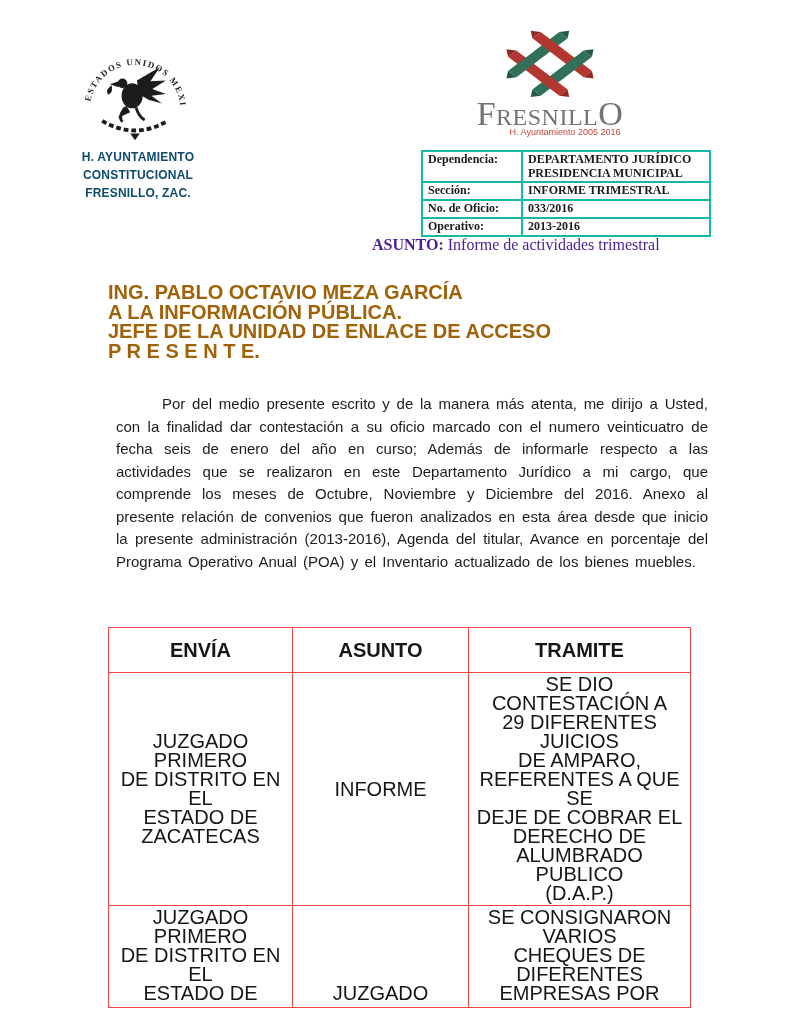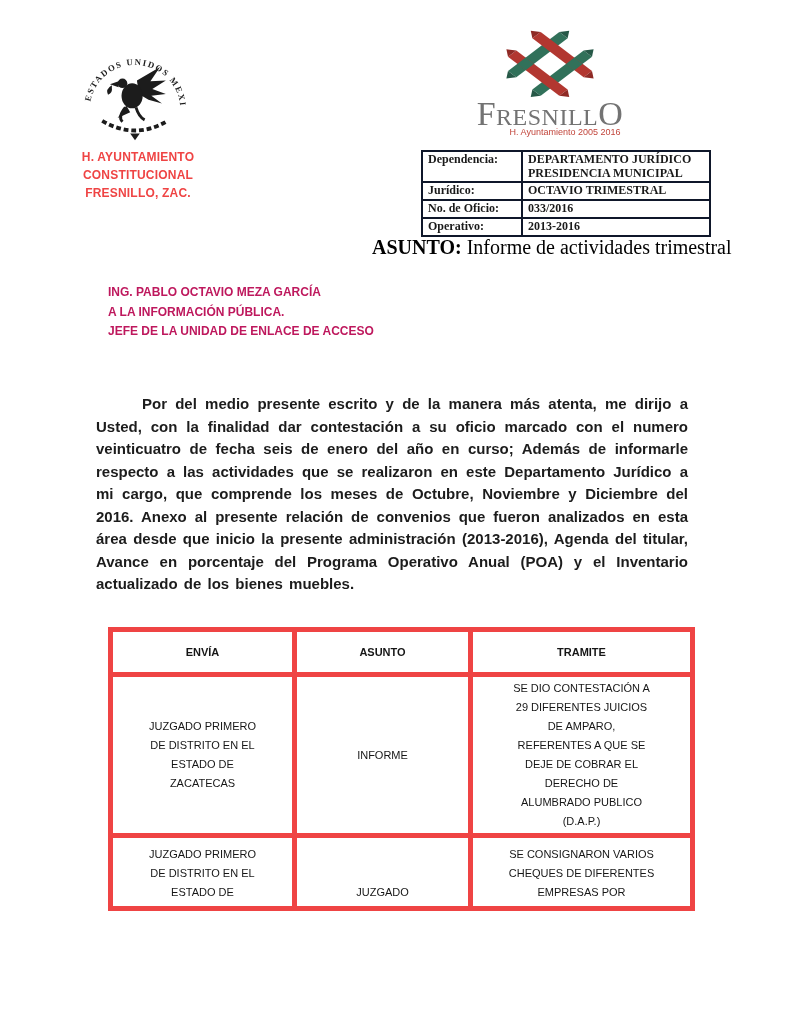--- a/index.html
+++ b/index.html
@@ -14,21 +14,21 @@
     color: #1a1a1a;
     overflow: hidden;
   }
 
   
   .seal-wrap { position: absolute; left: 76px; top: 38px; width: 118px; }
   .seal-svg { display: block; margin: 0 auto; }
   .seal-caption {
     position: absolute; left: 68px; top: 148px; width: 140px;
     text-align: center; font-weight: bold; font-size: 12px; line-height: 18px;
-    color: #ef4444; letter-spacing: 0.2px;
+    color: #0c4a6e; letter-spacing: 0.2px;
   }
 
   
   .logo-wrap { position: absolute; left: 452px; top: 24px; width: 196px; text-align: center; }
   .logo-diamond { display: block; margin: 0 auto; }
   .logo-wordmark {
     font-family: "Liberation Serif", serif;
     font-variant: small-caps;
     font-size: 34px; line-height: 32px;
     color: #737373; letter-spacing: 0.5px;
@@ -39,59 +39,58 @@
     position: relative; left: 15px; margin-top: -3px;
   }
 
   
   .info-table {
     position: absolute; left: 421px; top: 150px; width: 290px;
     border-collapse: collapse;
     font-family: "Liberation Serif", serif;
   }
   .info-table td {
-    border: 2px solid #0f172a;
+    border: 2px solid #14b8a6;
     padding: 0px 5px 1px 5px;
     vertical-align: top;
   }
   .info-label { font-weight: bold; font-size: 12px; width: 100px; }
   .info-value { font-weight: bold; font-size: 12px; white-space: pre-line; line-height: 14px; }
 
   
   .subject {
     position: absolute; left: 372px; top: 236px;
-    font-family: "Liberation Serif", serif; font-size: 20px; color: #000000;
+    font-family: "Liberation Serif", serif; font-size: 16px; color: #4c1d95;
   }
   .subject-label { font-weight: bold; }
 
   
   .addressee {
     position: absolute; left: 108px; top: 283px;
-    font-weight: bold; font-size: 12px; line-height: 19.5px; color: #be185d;
+    font-weight: bold; font-size: 20px; line-height: 19.5px; color: #a16207;
   }
 
   
   .body-par {
-    position: absolute; left: 96px; top: 393px; width: 592px;
+    position: absolute; left: 116px; top: 393px; width: 592px;
     font-size: 15px; line-height: 22.5px;
     text-align: justify; text-indent: 46px;
     color: #1c1c1c;
     word-spacing: 2px;
-    font-weight: bold;
   }
 
   
   .act-table {
     position: absolute; left: 108px; top: 627px; width: 582px;
     border-collapse: collapse; table-layout: fixed;
   }
   .act-table th, .act-table td {
-    border: 5px solid #ef4444;
+    border: 1px solid #ef4444;
     text-align: center;
-    font-size: 11px;
+    font-size: 20px;
     line-height: 19px;
     padding: 2px 6px;
     color: #161616;
   }
   .act-table th { font-weight: bold; height: 45px; }
   .col-envia { width: 184px; }
   .col-asunto { width: 176px; }
   .col-tramite { width: 222px; }
   .row-1 td { height: 144px; vertical-align: middle; }
   .row-2 td { height: 73px; vertical-align: bottom; padding-bottom: 4px; }
@@ -163,42 +162,43 @@
   </div>
 
   <table class="info-table">
     <tbody>
       <tr>
         <td class="info-label">Dependencia:</td>
         <td class="info-value">DEPARTAMENTO JURÍDICO
 PRESIDENCIA MUNICIPAL</td>
       </tr>
       <tr>
-        <td class="info-label">Jurídico:</td>
-        <td class="info-value">OCTAVIO TRIMESTRAL</td>
+        <td class="info-label">Sección:</td>
+        <td class="info-value">INFORME TRIMESTRAL</td>
       </tr>
       <tr>
         <td class="info-label">No.  de Oficio:</td>
         <td class="info-value">033/2016</td>
       </tr>
       <tr>
         <td class="info-label">Operativo:</td>
         <td class="info-value">2013-2016</td>
       </tr>
     </tbody>
   </table>
 
   <div class="subject">
     <span class="subject-label">ASUNTO:</span><span> Informe de actividades trimestral</span>
   </div>
 
   <div class="addressee">
     <div>ING. PABLO OCTAVIO MEZA GARCÍA</div>
     <div>A LA INFORMACIÓN PÚBLICA.</div>
     <div>JEFE DE LA UNIDAD DE ENLACE DE ACCESO</div>
+    <div>P R E S E N T E.</div>
   </div>
 
   <p class="body-par">Por del medio presente escrito y de la manera más atenta, me dirijo a Usted, con la finalidad dar contestación a su oficio marcado con el numero veinticuatro de fecha seis de enero del año en curso; Además de informarle respecto a las actividades que se realizaron en este Departamento Jurídico a mi cargo, que comprende los meses de Octubre, Noviembre y Diciembre del 2016. Anexo al presente relación de convenios que fueron analizados en esta área desde que inicio la presente administración (2013-2016), Agenda del titular, Avance en porcentaje del Programa Operativo Anual (POA) y el Inventario actualizado de los bienes muebles.</p>
 
   <table class="act-table">
     <colgroup>
       <col class="col-envia">
         <col class="col-asunto">
         <col class="col-tramite">
     </colgroup>

